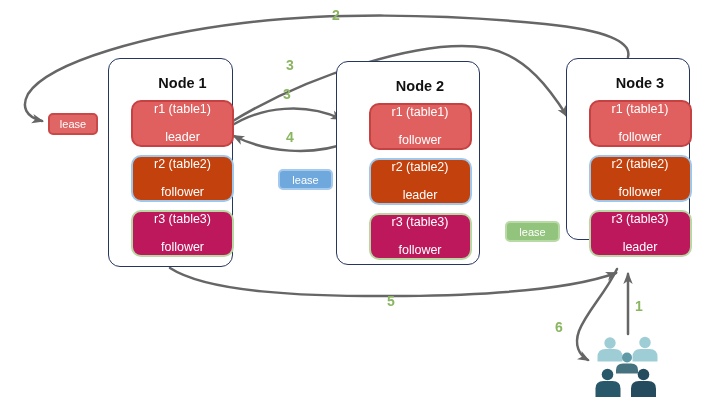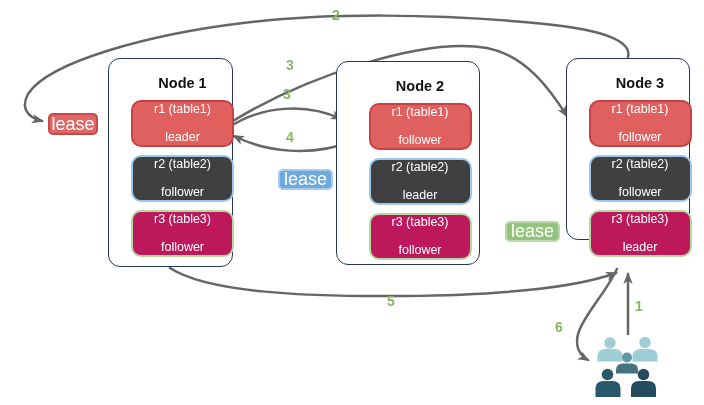--- a/index.html
+++ b/index.html
@@ -16,24 +16,24 @@
   #node2{left:336px;top:61px;width:144px;height:204px;}
   #node3{left:566px;top:58px;width:124px;height:182px;}
   .node-title{font-weight:bold;font-size:14.5px;color:#111;margin-top:16px;line-height:17px;}
   .replica{
     width:103px;height:47px;border-radius:10px;margin-top:8px;box-sizing:border-box;
     display:flex;flex-direction:column;align-items:center;justify-content:center;
     color:#ffffff;font-size:12.5px;line-height:15.5px;text-align:center;gap:12px;
   }
   .replica:first-of-type{margin-top:6px;}
   .replica.red  {background:#df605f;border:2px solid #c64242;}
-  .replica.blue {background:#404040;border:2px solid #9ec7ec;}
+  .replica.blue {background:#c2410c;border:2px solid #9ec7ec;}
   .replica.green{background:#be185d;border:2px solid #b7d8a3;}
   .lease{
-    position:absolute;color:#ffffff;font-size:18px;box-sizing:border-box;
+    position:absolute;color:#ffffff;font-size:11px;box-sizing:border-box;
     display:flex;align-items:center;justify-content:center;border-radius:5px;
   }
   .lease.red  {left:48px; top:113px;width:50px;height:22px;background:#e06565;border:2px solid #c94848;}
   .lease.blue {left:278px;top:169px;width:55px;height:21px;background:#6fa8dc;border:2px solid #a6c9ee;}
   .lease.green{left:505px;top:221px;width:55px;height:21px;background:#93c47d;border:2px solid #b9d9a7;}
   .step{position:absolute;color:#8ab661;font-weight:bold;font-size:14px;line-height:15px;}
   #step2 {left:332px;top:8px;}
   #step3a{left:286px;top:58px;}
   #step3b{left:283px;top:87px;}
   #step4 {left:286px;top:130px;}

